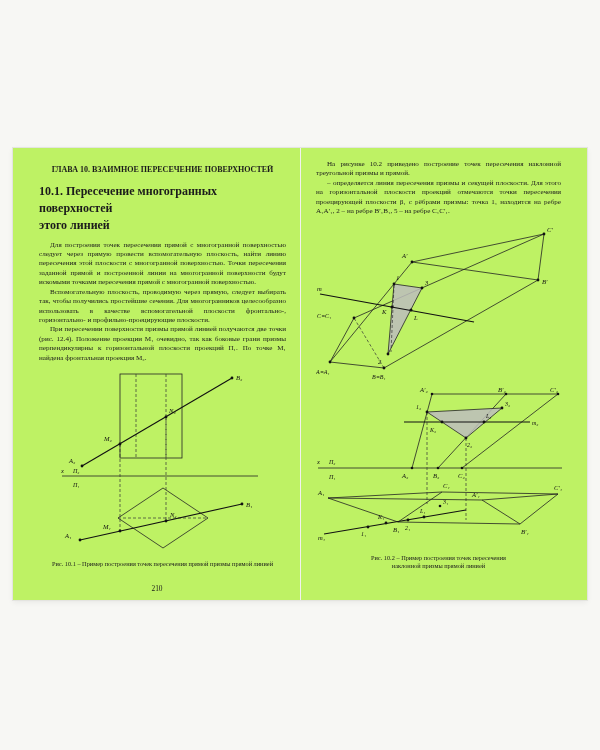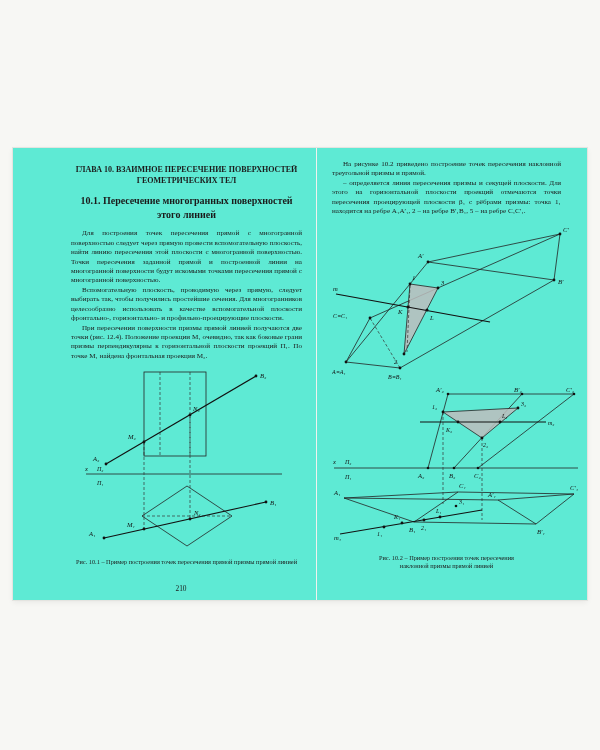--- a/index.html
+++ b/index.html
@@ -1,23 +1,23 @@
 <!DOCTYPE html>
 <html><head>
 <meta charset="utf-8">
 <style>
   * { margin:0; padding:0; box-sizing:border-box; }
   html,body { width:600px; height:750px; background:#f7f7f4; font-family:"Liberation Serif",serif; color:#1b1b1b; overflow:hidden; }
-  .spread { position:absolute; left:13px; top:148px; width:574px; height:452px; background:#5eead4;
-            box-shadow:0 0 0 1px #e4e4e0, 0 2px 6px rgba(0,0,0,.07); display:flex;padding-left:32px; }
+  .spread { position:absolute; left:13px; top:148px; width:574px; height:452px; background:#bef264;
+            box-shadow:0 0 0 1px #e4e4e0, 0 2px 6px rgba(0,0,0,.07); display:flex; }
   .page { width:50%; position:relative; }
   .page.left  { padding:12px 14px 18px 26px; }
   .page.right { padding:12px 26px 18px 15px; border-left:1px solid #f1f1ee; }
   .chapter { font-size:8px; font-weight:bold; text-align:center; line-height:1.4; margin:4px 0 8px; }
-  .section { font-size:10px; font-weight:bold; text-align:center; line-height:1.4; margin:0 0 7px; }
+  .section { font-size:12px; font-weight:bold; line-height:1.4; margin:0 0 7px; }
   p.body { font-size:7.1px; line-height:1.33; text-align:justify; text-indent:11px; }
   .figwrap { text-align:center; margin-top:5px; }
   .caption { font-size:6.3px; text-align:center; line-height:1.35; margin-top:4px; }
   .pagenum { position:absolute; bottom:7px; left:1px; right:0; text-align:center; font-size:7.4px; }
   svg { display:block; margin:0 auto; }
   svg text { font-family:"Liberation Serif",serif; font-style:italic; font-size:6.6px; fill:#111; }
   svg text.sm { font-size:6px; }
   .ln  { stroke:#232323; stroke-width:0.8; fill:none; }
   .lnb { stroke:#111; stroke-width:1.1; fill:none; }
   .dash{ stroke:#333; stroke-width:0.7; fill:none; stroke-dasharray:3 2; }
@@ -25,21 +25,20 @@
   .shade { fill:#bdbdbd; fill-opacity:.85; stroke:#232323; stroke-width:0.8; }
 </style>
 </head>
 <body>
 
 <div class="spread">
 
   <div class="page left">
     <div class="chapter">
       <div>ГЛАВА 10. ВЗАИМНОЕ ПЕРЕСЕЧЕНИЕ ПОВЕРХНОСТЕЙ</div>
-      <div>ГЕОМЕТРИЧЕСКИХ ТЕЛ</div>
     </div>
     <div class="section">
       <div>10.1. Пересечение многогранных поверхностей</div>
       <div>этого линией</div>
     </div>
     <p class="body">Для построения точек пересечения прямой с многогранной поверхностью следует через прямую провести вспомогательную плоскость, найти линию пересечения этой плоскости с многогранной поверхностью. Точки пересечения заданной прямой и построенной линии на многогранной поверхности будут искомыми точками пересечения прямой с многогранной поверхностью.</p>
     <p class="body">Вспомогательную плоскость, проводимую через прямую, следует выбирать так, чтобы получились простейшие сечения. Для многогранников целесообразно использовать в качестве вспомогательной плоскости фронтально-, горизонтально- и профильно-проецирующие плоскости.</p>
     <p class="body">При пересечении поверхности призмы прямой линией получаются две точки (рис. 12.4). Положение проекции M₁ очевидно, так как боковые грани призмы перпендикулярны к горизонтальной плоскости проекций П₁. По точке M₁ найдена фронтальная проекция M₂.</p>
 
     <div class="figwrap">

